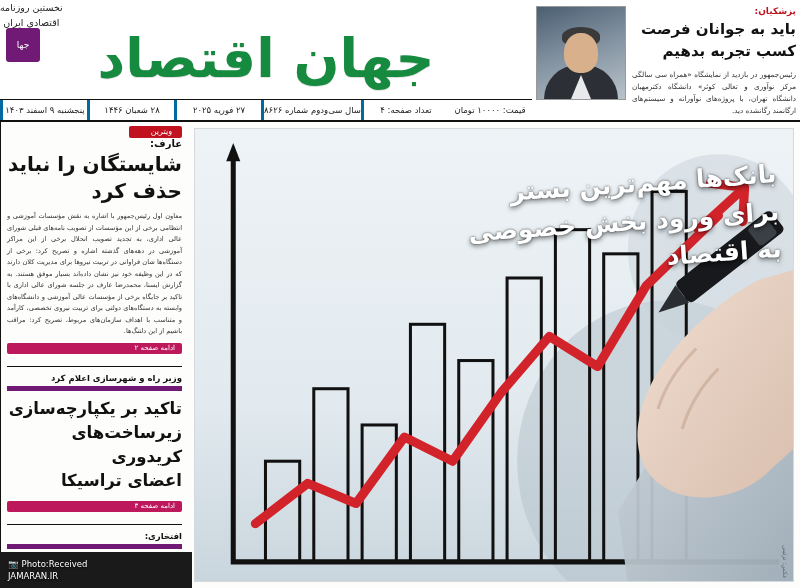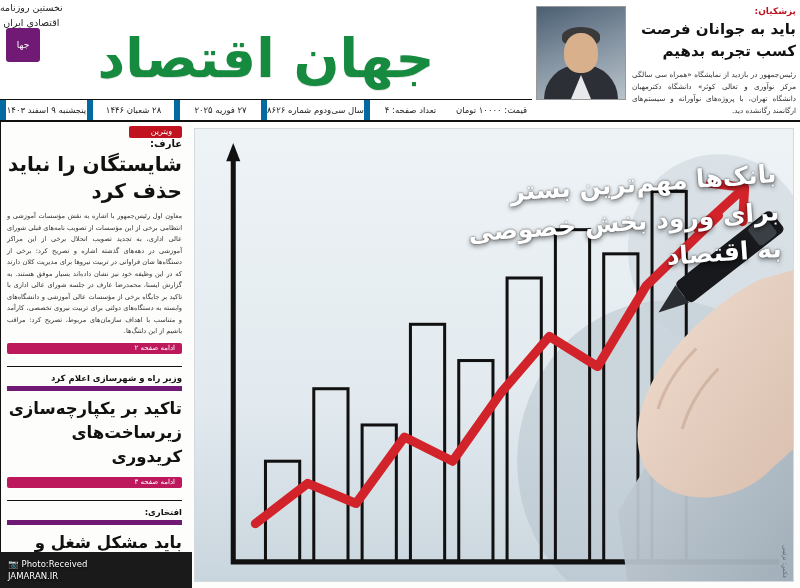--- a/index.html
+++ b/index.html
@@ -179,21 +179,21 @@
     flex-direction: row-reverse;
     align-items: stretch;
     background: #fff;
     font-size: 8.5px;
   }
   .info-cell {
     flex: 1;
     display: flex;
     align-items: center;
     justify-content: center;
-    border-left: 6px solid #0369a1;
+    border-left: 3px solid #0369a1;
     color: #222;
     white-space: nowrap;
   }
   .info-cell:last-child { border-left: none; }
 
   
   .content {
     display: flex;
     flex-direction: row-reverse;
     height: 466px;
@@ -391,20 +391,21 @@
       </div>
       <div class="story-body">معاون اول رئیس‌جمهور با اشاره به نقش مؤسسات آموزشی و انتظامی برخی از این مؤسسات از تصویب نامه‌های قبلی شورای عالی اداری، به تجدید تصویب انحلال برخی از این مراکز آموزشی در دهه‌های گذشته اشاره و تصریح کرد: برخی از دستگاه‌ها شان فراوانی در تربیت نیروها برای مدیریت کلان دارند که در این وظیفه خود نیز نشان داده‌اند بسیار موفق هستند. به گزارش ایسنا، محمدرضا عارف در جلسه شورای عالی اداری با تاکید بر جایگاه برخی از مؤسسات عالی آموزشی و دانشگاه‌های وابسته به دستگاه‌های دولتی برای تربیت نیروی تخصصی، کارآمد و متناسب با اهداف سازمان‌های مربوط، تصریح کرد: مراقب باشیم از این دلتنگ‌ها.</div>
       <a class="more-link">ادامه صفحه ۲</a>
 
       <hr class="rule">
 
       <div class="sub-eyebrow">وزیر راه و شهرسازی اعلام کرد</div>
       <div class="sub-title">
         <span>تاکید بر یکپارچه‌سازی</span><br>
         <span>زیرساخت‌های کریدوری</span><br>
+        <span>اعضای تراسیکا</span>
       </div>
       <a class="more-link">ادامه صفحه ۳</a>
 
       <hr class="rule">
 
       <div class="sub-eyebrow">افتخاری:</div>
       <div class="sub-title">
         <span>باید مشکل شغل و مسکن</span><br>
         
       </div>

